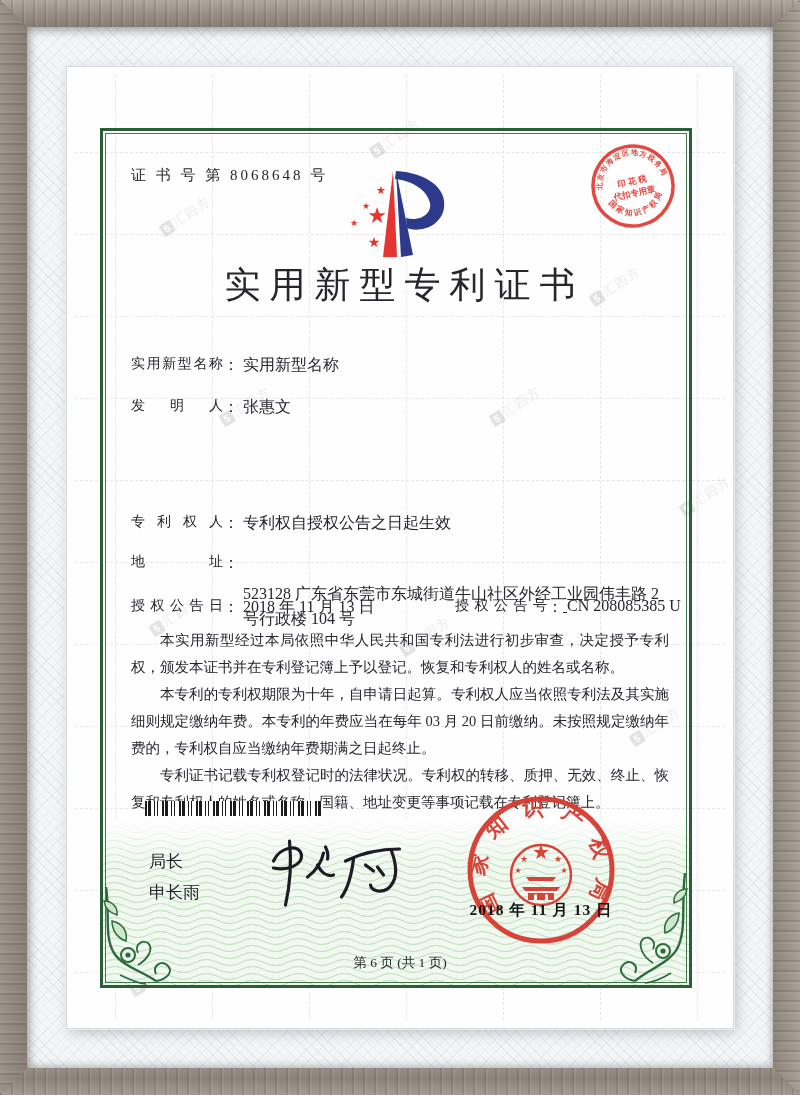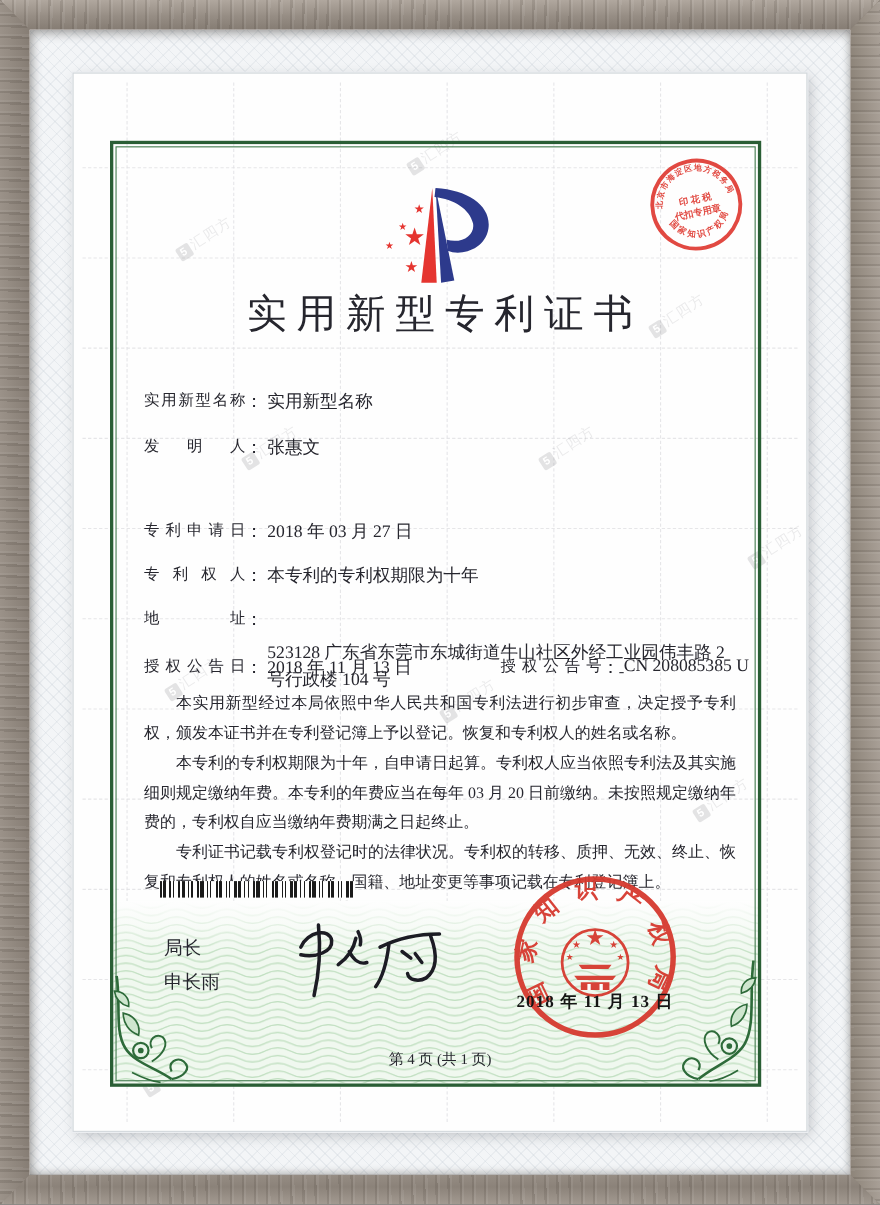--- a/index.html
+++ b/index.html
@@ -156,20 +156,21 @@
         <path d="M8,0 C12,30 6,58 16,76 C24,90 44,96 58,108" fill="none" stroke="#2e6b3a" stroke-width="2.4"></path>
         <path d="M58,108 C70,106 76,97 69,91 C63,86 54,92 58,100" fill="none" stroke="#2e6b3a" stroke-width="2"></path>
         <path d="M14,40 C24,42 30,50 28,60 C19,57 14,49 14,40 Z" fill="#cfe6cf" stroke="#2e6b3a" stroke-width="1.5"></path>
         <path d="M6,16 C14,16 20,22 19,30 C12,28 7,23 6,16 Z" fill="#cfe6cf" stroke="#2e6b3a" stroke-width="1.5"></path>
         <circle cx="30" cy="78" r="7" fill="#e9f4e9" stroke="#2e6b3a" stroke-width="2"></circle>
         <circle cx="30" cy="78" r="2.6" fill="#2e6b3a"></circle>
         <path d="M40,90 C50,84 56,72 50,66 C44,62 36,68 40,76" fill="none" stroke="#2e6b3a" stroke-width="1.8"></path>
         <path d="M22,100 C30,105 38,109 48,110" fill="none" stroke="#2e6b3a" stroke-width="1.5"></path>
       </svg>
 
+      <div class="cert-no">证 书 号 第 8068648 号</div>
 
       <svg class="logo" viewBox="0 0 148 112">
         <path d="M64,10 L54,96 L68,96 Z" fill="#e53530"></path>
         <path d="M67,10 L72,96 L84,94 Z" fill="#2d3a8c"></path>
         <path d="M67,10 C98,12 118,27 115,47 C112,66 90,72 78,67 L77,57 C92,61 103,52 101,42 C98,29 84,20 66,18 Z" fill="#2d3a8c"></path>
         <text x="52" y="33" font-size="11" fill="#e53530" text-anchor="middle" font-family="DejaVu Sans, sans-serif">★</text>
         <text x="37" y="48" font-size="9" fill="#e53530" text-anchor="middle" font-family="DejaVu Sans, sans-serif">★</text>
         <text x="25" y="65" font-size="9" fill="#e53530" text-anchor="middle" font-family="DejaVu Sans, sans-serif">★</text>
         <text x="48" y="62" font-size="22" fill="#e53530" text-anchor="middle" font-family="DejaVu Sans, sans-serif">★</text>
         <text x="45" y="86" font-size="14" fill="#e53530" text-anchor="middle" font-family="DejaVu Sans, sans-serif">★</text>
@@ -194,27 +195,23 @@
       <div class="title">实用新型专利证书</div>
 
       <div class="row" style="top:288px">
         <span class="lbl">实用新型名称</span><span class="colon">：</span>
         <span class="val">实用新型名称</span>
       </div>
       <div class="row" style="top:330px">
         <span class="lbl">发明人</span><span class="colon">：</span>
         <span class="val">张惠文</span>
       </div>
-      <div class="row" style="top:406px">
-        <span class="lbl">专利申请日</span><span class="colon">：</span>
-        <span class="val">2018 年 03 月 27 日</span>
-      </div>
       <div class="row" style="top:446px">
         <span class="lbl">专利权人</span><span class="colon">：</span>
-        <span class="val">本专利的专利权期限为十年</span>
+        <span class="val">专利权自授权公告之日起生效</span>
       </div>
       <div class="row" style="top:486px">
         <span class="lbl">地址</span><span class="colon">：</span>
         <span class="val wrap">523128 广东省东莞市东城街道牛山社区外经工业园伟丰路 2 号行政楼 104 号</span>
       </div>
       <div class="row" style="top:530px">
         <span class="lbl">授权公告日</span><span class="colon">：</span>
         <span class="val">2018 年 11 月 13 日</span>
         <span class="cell-right">
           <span class="lbl">授权公告号</span><span class="colon">：</span>
@@ -265,16 +262,16 @@
         <text x="52" y="78" font-size="8" fill="#d63a2f" text-anchor="middle" font-family="DejaVu Sans, sans-serif">★</text>
         <text x="98" y="78" font-size="8" fill="#d63a2f" text-anchor="middle" font-family="DejaVu Sans, sans-serif">★</text>
         <path d="M60,82 L90,82 L87,86 L63,86 Z" fill="#d63a2f"></path>
         <path d="M56,92 L94,92 L91,96 L59,96 Z" fill="#d63a2f"></path>
         <path d="M62,98 h26 v7 h-26 Z" fill="#d63a2f"></path>
         <rect x="68" y="99.5" width="3" height="5.5" fill="#fff"></rect>
         <rect x="79" y="99.5" width="3" height="5.5" fill="#fff"></rect>
       </svg>
       <div class="seal-date">2018 年 11 月 13 日</div>
 
-      <div class="footer">第 4 页 (共 1 页)</div>
+      <div class="footer">第 6 页 (共 1 页)</div>
     </div>
   </div>
 </div>
 
 </body></html>

